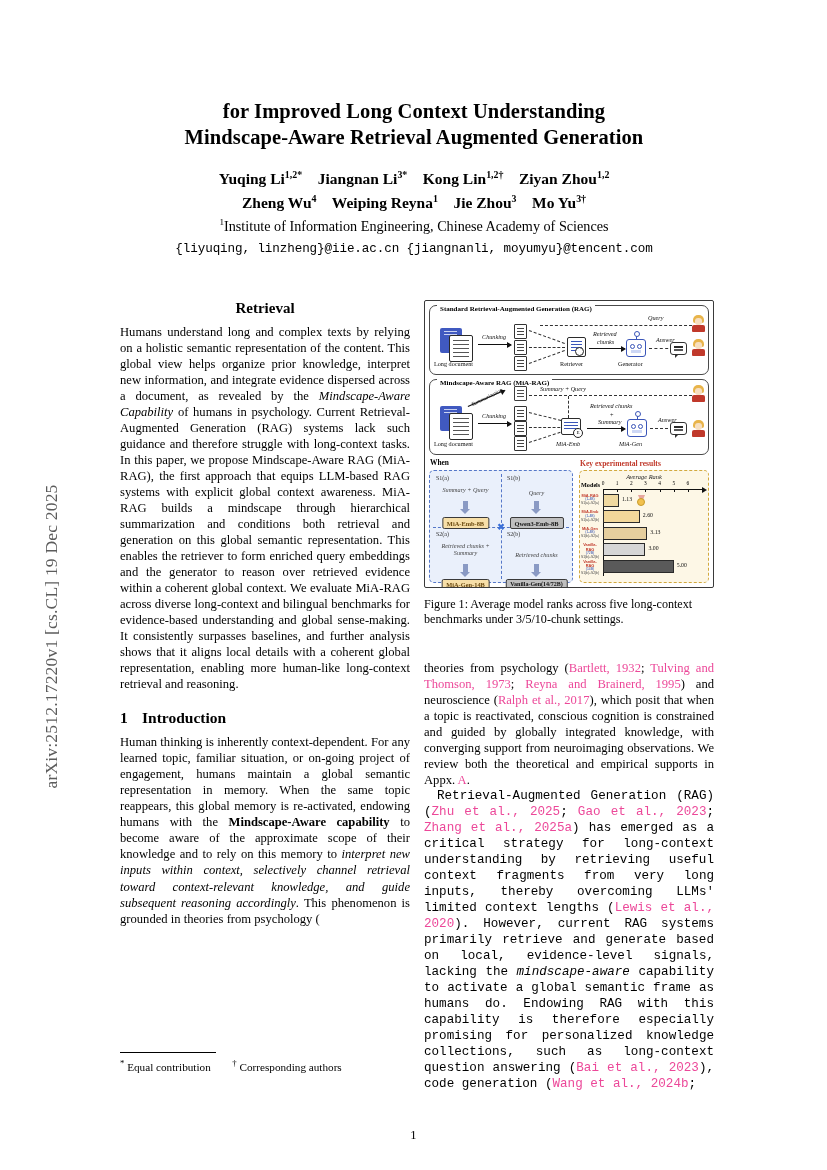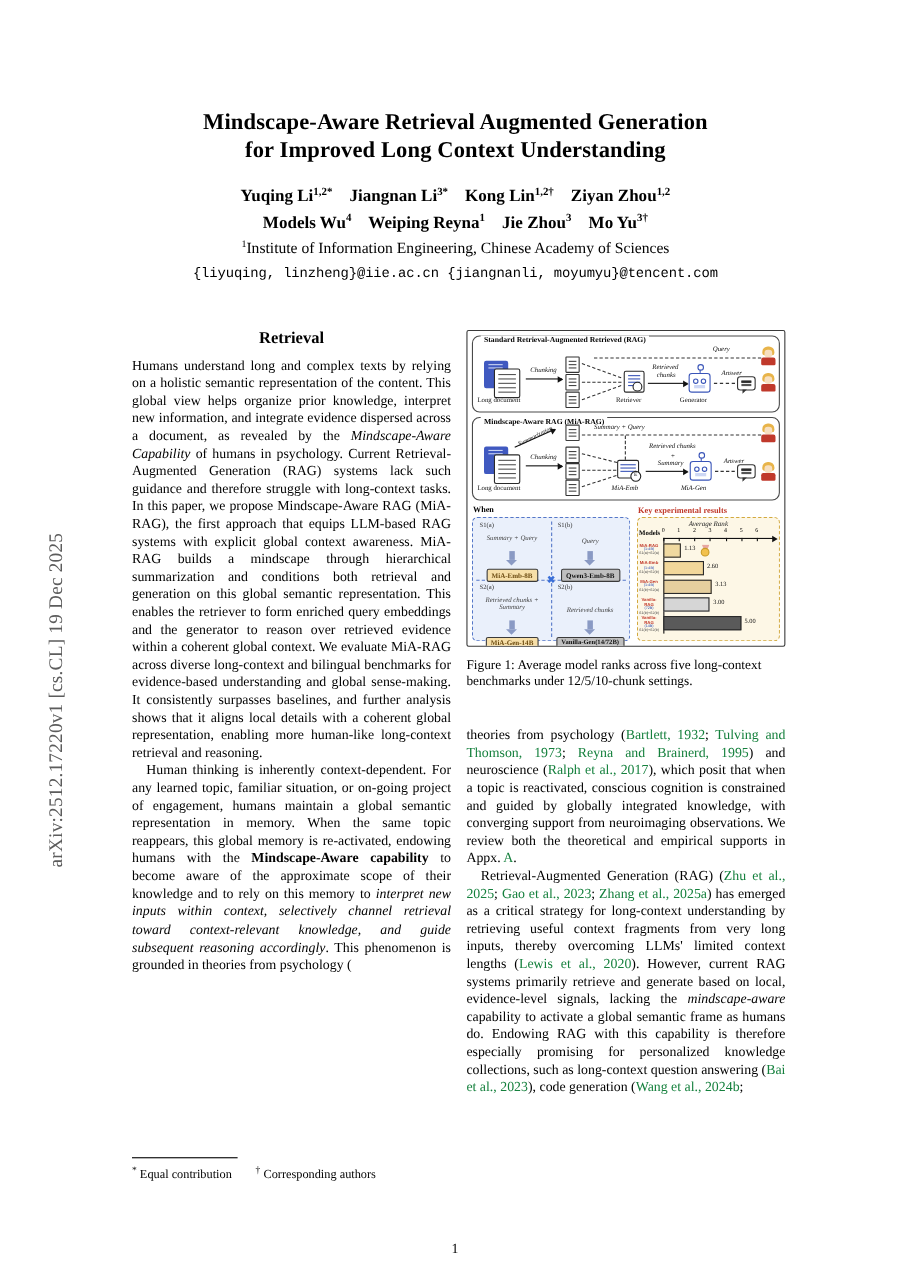--- a/index.html
+++ b/index.html
@@ -57,22 +57,22 @@
     font-size: 15.5px; font-weight: bold; text-align: left;
     margin: 0 0 7px 0;
   }
   h2.num-head .num { display: inline-block; width: 22px; }
 
   p.body {
     font-size: 12.6px; line-height: 1.272; text-align: justify;
     margin: 0 0 0 0; text-indent: 0;
     hyphens: manual;
   }
-  p.body + p.body { text-indent: 13px; }
-  .cite { color: #15803d; }
+  p.body + p.body { text-indent: 13px; font-family: Liberation Mono, monospace; }
+  .cite { color: #ec4899; }
   .it { font-style: italic; }
   .bd { font-weight: bold; }
 
   
   #footnote {
     position: absolute; left: 120px; top: 1052px; width: 290px;
   }
   #footnote .rule { width: 96px; height: 1px; background: #000; margin-bottom: 5px; }
   #footnote .fn-text { font-size: 11.2px; }
   #footnote .fn-text .sym { vertical-align: super; font-size: 0.78em; }
@@ -280,67 +280,68 @@
 </style>
 </head>
 <body>
 
 <div class="page">
 
   <div id="arxiv-stamp">arXiv:2512.17220v1  [cs.CL]  19 Dec 2025</div>
 
   <div id="title-block">
     <div id="paper-title">
+      <div>for Improved Long Context Understanding</div>
       <div>Mindscape-Aware Retrieval Augmented Generation</div>
-      <div>for Improved Long Context Understanding</div>
     </div>
 
     <div id="author-block">
       <div class="aline">
         <span><span>Yuqing Li</span><sup>1,2*</sup></span>&nbsp;&nbsp;&nbsp;
         <span><span>Jiangnan Li</span><sup>3*</sup></span>&nbsp;&nbsp;&nbsp;
         <span><span>Kong Lin</span><sup>1,2†</sup></span>&nbsp;&nbsp;&nbsp;
         <span><span>Ziyan Zhou</span><sup>1,2</sup></span>
       </div>
       <div class="aline">
-        <span><span>Models Wu</span><sup>4</sup></span>&nbsp;&nbsp;&nbsp;
+        <span><span>Zheng Wu</span><sup>4</sup></span>&nbsp;&nbsp;&nbsp;
         <span><span>Weiping Reyna</span><sup>1</sup></span>&nbsp;&nbsp;&nbsp;
         <span><span>Jie Zhou</span><sup>3</sup></span>&nbsp;&nbsp;&nbsp;
         <span><span>Mo Yu</span><sup>3†</sup></span>
       </div>
 
       <div class="affil"><sup>1</sup><span>Institute of Information Engineering, Chinese Academy of Sciences</span></div>
       <div id="email-line">{liyuqing, linzheng}@iie.ac.cn  {jiangnanli, moyumyu}@tencent.com</div>
     </div>
   </div>
 
   <div id="col-left">
     <h2 class="section-head">Retrieval</h2>
     <p class="body"><span>Humans understand long and complex texts by relying on a holistic semantic representation of the content. This global view helps organize prior knowledge, interpret new information, and integrate evidence dispersed across a document, as revealed by the </span><span class="it">Mindscape-Aware Capability</span><span> of humans in psychology. Current Retrieval-Augmented Generation (RAG) systems lack such guidance and therefore struggle with long-context tasks. In this paper, we propose Mindscape-Aware RAG (MiA-RAG), the first approach that equips LLM-based RAG systems with explicit global context awareness. MiA-RAG builds a mindscape through hierarchical summarization and conditions both retrieval and generation on this global semantic representation. This enables the retriever to form enriched query embeddings and the generator to reason over retrieved evidence within a coherent global context. We evaluate MiA-RAG across diverse long-context and bilingual benchmarks for evidence-based understanding and global sense-making. It consistently surpasses baselines, and further analysis shows that it aligns local details with a coherent global representation, enabling more human-like long-context retrieval and reasoning.</span></p>
 
+    <h2 class="num-head" style="margin-top:17px;"><span class="num">1</span><span>Introduction</span></h2>
 
     <p class="body"><span>Human thinking is inherently context-dependent. For any learned topic, familiar situation, or on-going project of engagement, humans maintain a global semantic representation in memory. When the same topic reappears, this global memory is re-activated, endowing humans with the </span><span class="bd">Mindscape-Aware capability</span><span> to become aware of the approximate scope of their knowledge and to rely on this memory to </span><span class="it">interpret new inputs within context, selectively channel retrieval toward context-relevant knowledge, and guide subsequent reasoning accordingly</span><span>. This phenomenon is grounded in theories from psychology (</span></p>
   </div>
 
   <div id="footnote">
     <div class="rule"></div>
     <div class="fn-text">
       <span class="sym">*</span>
       <span>Equal contribution</span>
       <span class="fn-gap"></span>
       <span class="sym">†</span>
       <span>Corresponding authors</span>
     </div>
   </div>
 
   <figure id="figure-1" style="margin:0;">
     <div class="fig-img">
 
       <div class="fpanel" id="panel-standard">
-        <div class="fpanel-title">Standard Retrieval-Augmented Retrieved (RAG)</div>
+        <div class="fpanel-title">Standard Retrieval-Augmented Generation (RAG)</div>
 
         <div class="doc-icon" style="left:10px; top:22px;">
           <div class="back"></div>
             <div class="front"></div>
         </div>
         <div class="flabel plain" style="left:4px; top:54px;">Long document</div>
 
         <div class="flabel" style="left:52px; top:27px;">Chunking</div>
         <div class="farrow" style="left:48px; top:38px; width:33px;"></div>
 
@@ -543,21 +544,21 @@
                   <div class="model-lab"><span>Vanilla-RAG</span><span class="sub">(14B)</span><span class="sub2">S1(b)+S2(b)</span></div>
                   <div class="bar" style="width: 70.7692px; background: rgb(90, 90, 90);"></div>
                   <div class="bar-val" style="left: 73.7692px;">5.00</div>
                 </div>
               </div>
           </div>
         </div>
       </div>
 
     </div>
-    <figcaption>Figure 1: Average model ranks across five long-context benchmarks under 12/5/10-chunk settings.</figcaption>
+    <figcaption>Figure 1: Average model ranks across five long-context benchmarks under 3/5/10-chunk settings.</figcaption>
   </figure>
 
   <div id="col-right" style="top:660px;">
       <p class="body"><span>theories from psychology (</span><span class="cite">Bartlett, 1932</span><span>; </span><span class="cite">Tulving and Thomson, 1973</span><span>; </span><span class="cite">Reyna and Brainerd, 1995</span><span>) and neuroscience (</span><span class="cite">Ralph et al., 2017</span><span>), which posit that when a topic is reactivated, conscious cognition is constrained and guided by globally integrated knowledge, with converging support from neuroimaging observations. We review both the theoretical and empirical supports in Appx. </span><span class="cite">A</span><span>.</span></p>
       <p class="body" style="text-indent: 13px;"><span>Retrieval-Augmented Generation (RAG) (</span><span class="cite">Zhu et al., 2025</span><span>; </span><span class="cite">Gao et al., 2023</span><span>; </span><span class="cite">Zhang et al., 2025a</span><span>) has emerged as a critical strategy for long-context understanding by retrieving useful context fragments from very long inputs, thereby overcoming LLMs' limited context lengths (</span><span class="cite">Lewis et al., 2020</span><span>). However, current RAG systems primarily retrieve and generate based on local, evidence-level signals, lacking the </span><span class="it">mindscape-aware</span><span> capability to activate a global semantic frame as humans do. Endowing RAG with this capability is therefore especially promising for personalized knowledge collections, such as long-context question answering (</span><span class="cite">Bai et al., 2023</span><span>), code generation (</span><span class="cite">Wang et al., 2024b</span><span>;</span></p>
     </div>
 
 </div>
 
 <div id="page-number">1</div>

